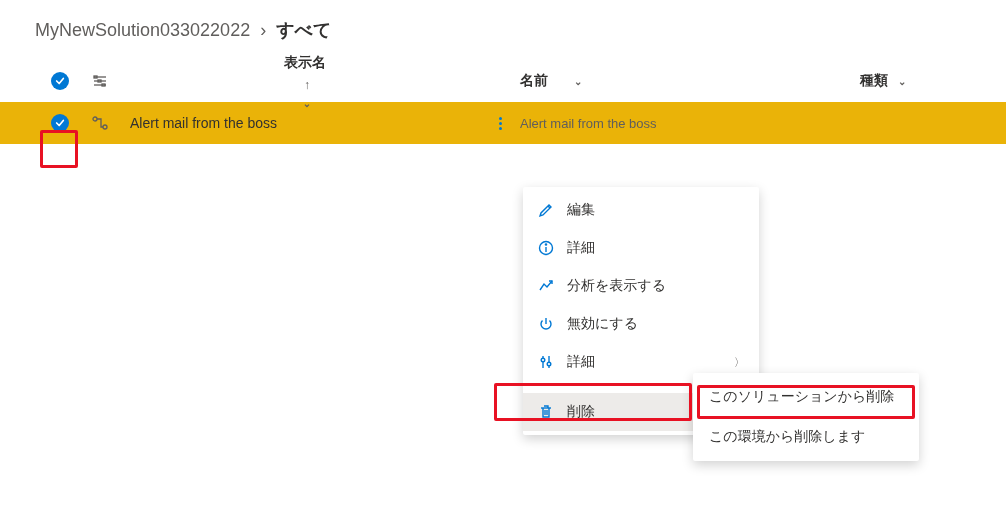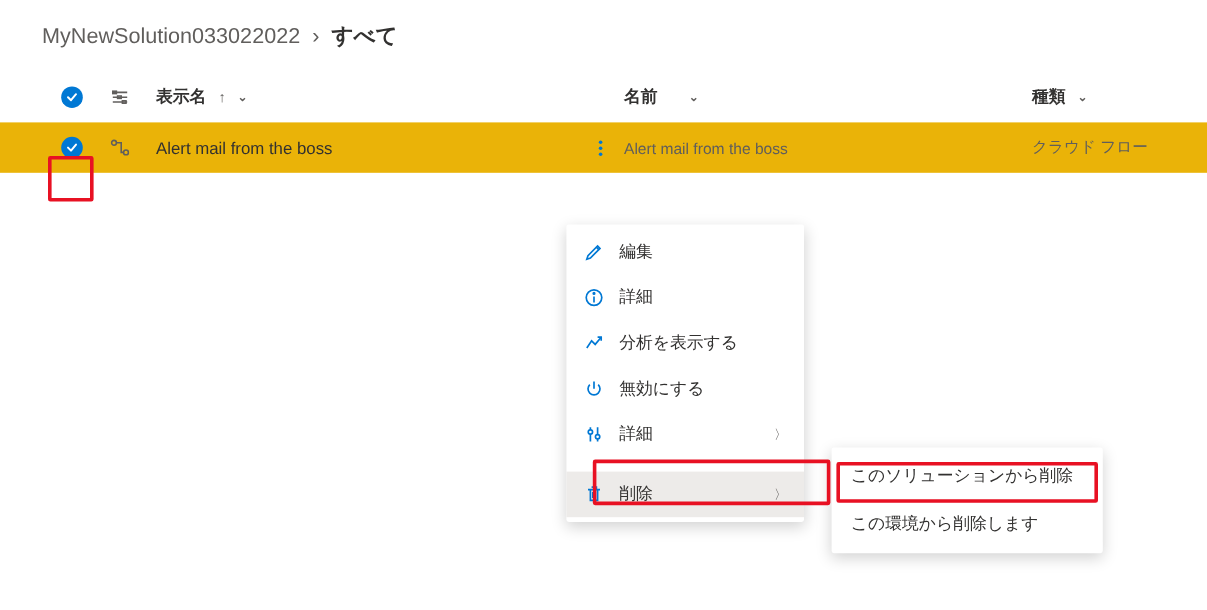--- a/index.html
+++ b/index.html
@@ -40,21 +40,21 @@
       background: #eab308;
     }
 
     .col-check { width: 40px; display: flex; align-items: center; justify-content: center; }
     .col-icon  { width: 40px; display: flex; align-items: center; justify-content: center; color: #605e5c; }
     .col-display { flex: 0 0 360px; display: flex; align-items: center; gap: 6px; padding-left: 10px;}
     .col-actions { flex: 0 0 40px; display: flex; align-items: center; justify-content: center; }
     .col-name { flex: 0 0 340px; display: flex; align-items: center; gap: 22px; font-size: 13px; color: #605e5c;}
     .col-type { flex: 1; display: flex; align-items: center; gap: 6px; font-size: 13px; color: #605e5c;}
     .header-row .col-name, .header-row .col-type { color: #323130; font-size: 14px; }
-    .header-row .col-display { color: #323130; }
+    .header-row .col-display { color: #323130; flex-direction: column; }
 
     .check-circle {
       width: 18px; height: 18px; border-radius: 50%;
       background: #0078d4; display: flex; align-items: center; justify-content: center;
     }
     .check-circle svg { width: 10px; height: 10px; }
 
     .sort-arrow { font-size: 12px; color: #605e5c; margin-left: 4px; }
     .chev { font-size: 10px; color: #605e5c; margin-left: 4px; }
 
@@ -68,22 +68,22 @@
       border-radius: 2px;
       position: absolute;
       pointer-events: none;
     }
     .hl-check { left: 40px; top: 70px; width: 38px; height: 38px; }
     .hl-delete { left: 494px; top: 383px; width: 198px; height: 38px; }
     .hl-sub { left: 697px; top: 385px; width: 218px; height: 34px; }
 
     .context-menu {
       position: absolute;
-      left: 472px; top: 187px;
-      width: 198px;
+      left: 523px; top: 187px;
+      width: 236px;
       background: #fff;
       box-shadow: 0 4px 12px rgba(0,0,0,0.18);
       border-radius: 2px;
       padding: 4px 0;
     }
     .menu-item {
       display: flex; align-items: center;
       height: 38px;
       padding: 0 14px;
       gap: 12px;
@@ -177,23 +177,20 @@
     <div class="col-actions">
       <div class="vdots">
           <span></span>
           <span></span>
           <span></span>
         </div>
     </div>
     <div class="col-name">
       <span>Alert mail from the boss</span>
     </div>
-    <div class="col-type">
-      <span>クラウド フロー</span>
-    </div>
   </div>
 
   <div class="highlight-red hl-check"></div>
 </div>
 
 <div class="context-menu">
   <div class="menu-item">
     <span class="mi-icon">
       <svg viewBox="0 0 16 16">
           <path d="M2 14 L3 11 L11 3 L13 5 L5 13 Z"></path>

